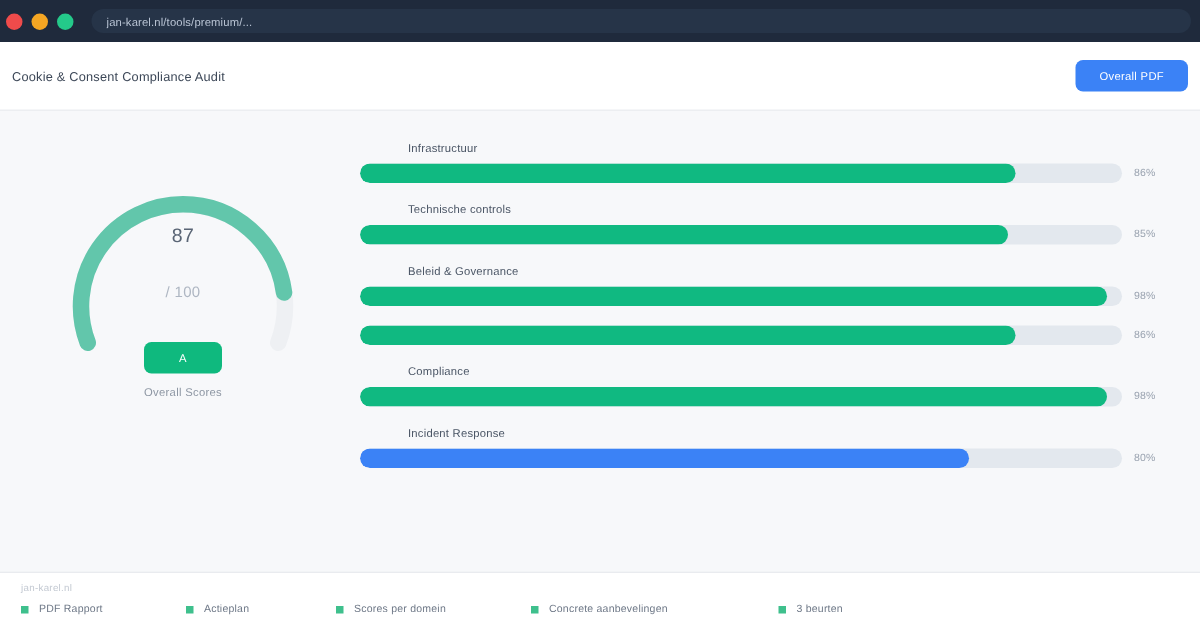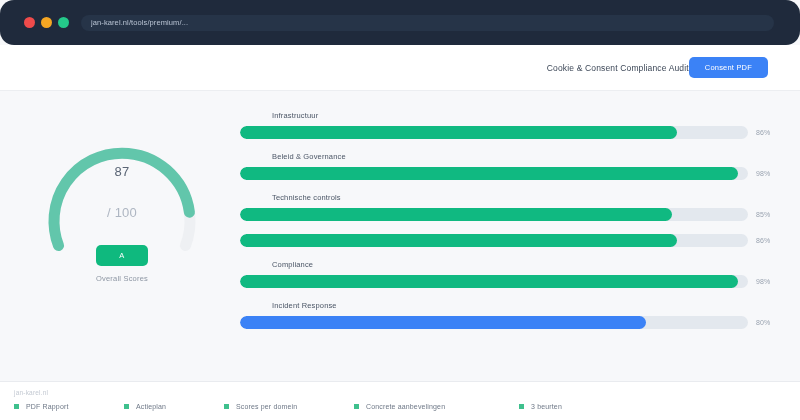--- a/index.html
+++ b/index.html
@@ -18,27 +18,26 @@
     width: 800px;
     height: 420px;
     position: relative;
     background: #f7f8fa;
     display: flex;
     flex-direction: column;
   }
 
   
   .chrome {
-    height: 45px;
+    height: 28px;
     background: #1f2a3c;
     display: flex;
     align-items: center;
-    padding: 0 24px;
-    flex: none;
-    border-radius: 14px;
+    padding: 0 4px;
+    flex: none;
   }
   .dots {
     display: flex;
     gap: 6px;
     align-items: center;
     margin-right: 12px;
   }
   .dot {
     width: 11px;
     height: 11px;
@@ -65,22 +64,22 @@
     overflow: hidden;
   }
 
   
   .appheader {
     height: 45px;
     background: #ffffff;
     border-bottom: 1px solid #eceef1;
     display: flex;
     align-items: center;
-    justify-content: flex-end;
-    padding: 0 32px;
+    justify-content: space-between;
+    padding: 0 8px;
     flex: none;
   }
   .apptitle {
     font-size: 8.5px;
     color: #3c4757;
     letter-spacing: .15px;
   }
   .dlbtn {
     background: #3b82f6;
     color: #ffffff;
@@ -132,21 +131,21 @@
     justify-content: center;
     pointer-events: none;
   }
   .gaugescore {
     font-size: 13px;
     color: #5a6575;
     letter-spacing: .3px;
     margin-bottom: 26px;
   }
   .gaugemax {
-    font-size: 13px;
+    font-size: 10px;
     color: #aeb6c2;
     letter-spacing: .2px;
   }
   .gradebadge {
     margin-top: -26px;
     background: #0fb97e;
     color: #ffffff;
     font-size: 7.5px;
     border-radius: 5px;
     width: 52px;
@@ -250,21 +249,21 @@
       <span class="dot amber"></span>
       <span class="dot green"></span>
     </div>
     <div class="urlbar">
       <span class="urltext">jan-karel.nl/tools/premium/...</span>
     </div>
   </div>
 
   <div class="appheader">
     <div class="apptitle">Cookie &amp; Consent Compliance Audit</div>
-    <button class="dlbtn" style="background: rgb(59, 130, 246);">Consent PDF</button>
+    <button class="dlbtn" style="background: rgb(59, 130, 246);">Overall PDF</button>
   </div>
 
   <div class="content">
 
     <div class="gaugecol">
       <div class="gaugewrap">
         <svg width="170" height="158" viewBox="0 0 170 158">
           <path d="M 21.5 132.5 A 68 68 0 1 1 148.5 132.5" fill="none" stroke="#eef0f3" stroke-width="11" stroke-linecap="round" style="stroke: rgb(238, 240, 243);"></path>
           <path id="gauge-value-path" d="M 21.5 132.5 A 68 68 0 1 1 148.5 132.5" fill="none" stroke="#62c6ab" stroke-width="11" stroke-linecap="round" stroke-dasharray="263.39398193359375" stroke-dashoffset="34.24121765136719" style="stroke: rgb(98, 198, 171);"></path>
         </svg>
@@ -281,35 +280,35 @@
       <div class="barblock">
         <div class="barlabel">Infrastructuur</div>
         <div class="barrow">
           <div class="bartrack" style="background: rgb(227, 232, 238);">
             <div class="barfill" style="width: 86%; background: rgb(16, 185, 129);"></div>
           </div>
           <div class="barpct">86%</div>
         </div>
       </div>
       <div class="barblock">
+        <div class="barlabel">Technische controls</div>
+        <div class="barrow">
+          <div class="bartrack" style="background: rgb(227, 232, 238);">
+            <div class="barfill" style="width: 85%; background: rgb(16, 185, 129);"></div>
+          </div>
+          <div class="barpct">85%</div>
+        </div>
+      </div>
+      <div class="barblock">
         <div class="barlabel">Beleid &amp; Governance</div>
         <div class="barrow">
           <div class="bartrack" style="background: rgb(227, 232, 238);">
             <div class="barfill" style="width: 98%; background: rgb(16, 185, 129);"></div>
           </div>
           <div class="barpct">98%</div>
-        </div>
-      </div>
-      <div class="barblock">
-        <div class="barlabel">Technische controls</div>
-        <div class="barrow">
-          <div class="bartrack" style="background: rgb(227, 232, 238);">
-            <div class="barfill" style="width: 85%; background: rgb(16, 185, 129);"></div>
-          </div>
-          <div class="barpct">85%</div>
         </div>
       </div>
       <div class="barblock">
         <div class="barrow">
           <div class="bartrack" style="background: rgb(227, 232, 238);">
             <div class="barfill" style="width: 86%; background: rgb(16, 185, 129);"></div>
           </div>
           <div class="barpct">86%</div>
         </div>
       </div>

